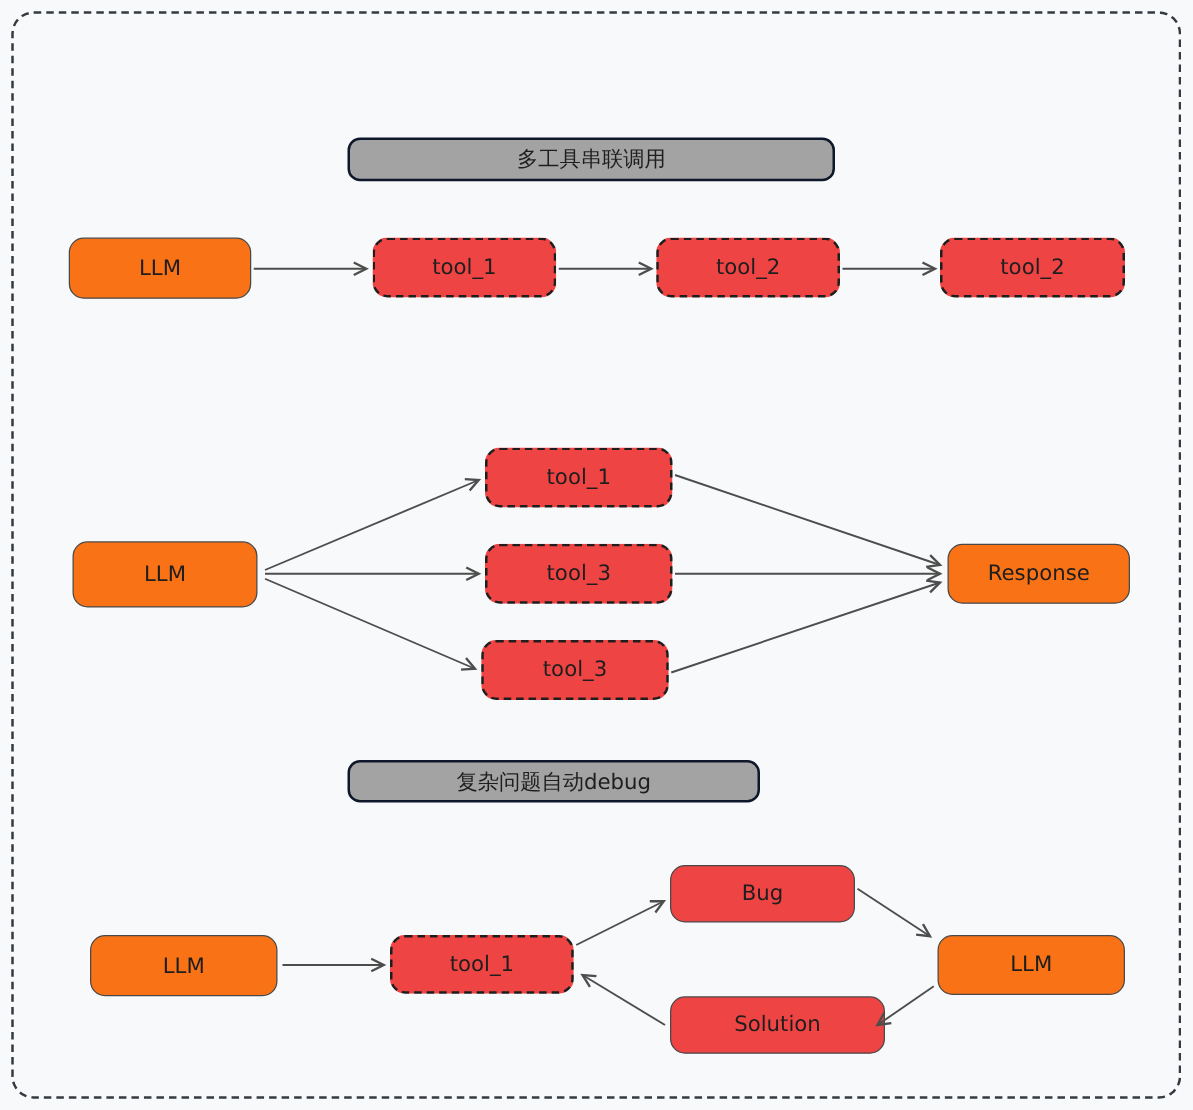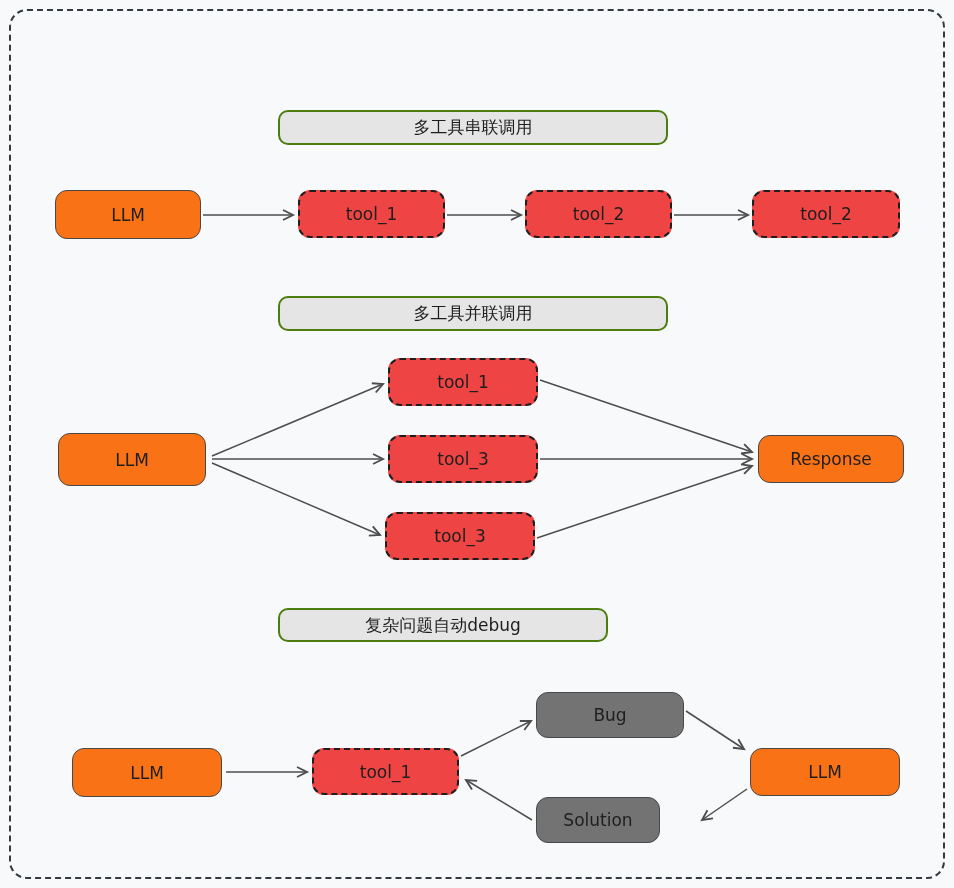--- a/index.html
+++ b/index.html
@@ -33,28 +33,28 @@
   .node {
     position: absolute;
     display: flex;
     align-items: center;
     justify-content: center;
     font-size: 17px;
     color: #1e1e1e;
     border-radius: 12px;
   }
   .header {
-    background: #e5e5e5;
-    border: 2px solid #4d7c0f;
+    background: #a3a3a3;
+    border: 2px solid #0f172a;
     border-radius: 10px;
     font-size: 17px;
   }
   .pink   { background: #f97316; border: 1.8px solid #494949; }
   .yellow { background: #ef4444; border: 2px dashed #1e1e1e; }
-  .green  { background: #737373; border: 1.8px solid #494949; }
+  .green  { background: #ef4444; border: 1.8px solid #494949; }
   svg.arrows {
     position: absolute;
     left: 0; top: 0;
     width: 954px; height: 888px;
     pointer-events: none;
   }
   svg.arrows line { stroke: #4d4d4d; stroke-width: 1.5; }
 </style>
 </head>
 <body>
@@ -63,32 +63,31 @@
 
   <div class="frame"></div>
 
 
   <div class="node header" style="left:278px; top:110px; width:390px; height:35px;">多工具串联调用</div>
   <div class="node pink" style="left:55px; top:190px; width:146px; height:49px;">LLM</div>
   <div class="node yellow" style="left:298px; top:190px; width:147px; height:48px;">tool_1</div>
   <div class="node yellow" style="left:525px; top:190px; width:147px; height:48px;">tool_2</div>
   <div class="node yellow" style="left:752px; top:190px; width:148px; height:48px;">tool_2</div>
 
-  <div class="node header" style="left:278px; top:296px; width:390px; height:35px;">多工具并联调用</div>
   <div class="node pink" style="left:58px; top:433px; width:148px; height:53px;">LLM</div>
   <div class="node yellow" style="left:388px; top:358px; width:150px; height:48px;">tool_1</div>
   <div class="node yellow" style="left:388px; top:435px; width:150px; height:48px;">tool_3</div>
   <div class="node yellow" style="left:385px; top:512px; width:150px; height:48px;">tool_3</div>
   <div class="node pink" style="left:758px; top:435px; width:146px; height:48px;">Response</div>
 
   <div class="node header" style="left:278px; top:608px; width:330px; height:34px;">复杂问题自动debug</div>
   <div class="node pink" style="left:72px; top:748px; width:150px; height:49px;">LLM</div>
   <div class="node yellow" style="left:312px; top:748px; width:147px; height:47px;">tool_1</div>
   <div class="node green" style="left:536px; top:692px; width:148px; height:46px;">Bug</div>
-  <div class="node green" style="left:536px; top:797px; width:124px; height:46px;">Solution</div>
+  <div class="node green" style="left:536px; top:797px; width:172px; height:46px;">Solution</div>
   <div class="node pink" style="left:750px; top:748px; width:150px; height:48px;">LLM</div>
 
   <svg class="arrows" viewBox="0 0 954 888">
     <defs>
       <marker id="arrowhead" viewBox="0 0 12 12" refX="10" refY="6" markerWidth="10" markerHeight="10" orient="auto-start-reverse">
         <path d="M2,2 L10,6 L2,10" fill="none" stroke="#4d4d4d" stroke-width="1.5"></path>
       </marker>
     </defs>
 
     <line x1="203" y1="215" x2="293" y2="215" marker-end="url(#arrowhead)"></line>

